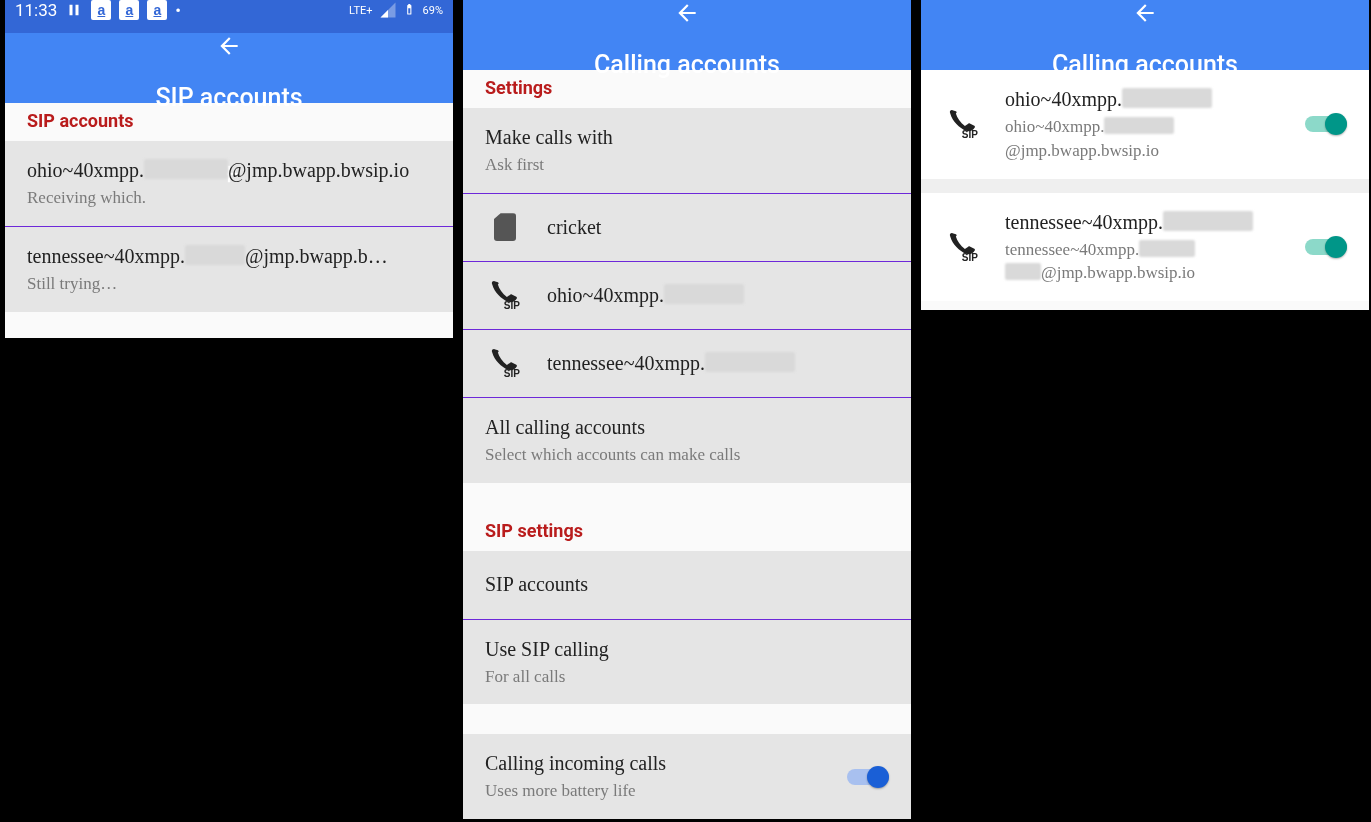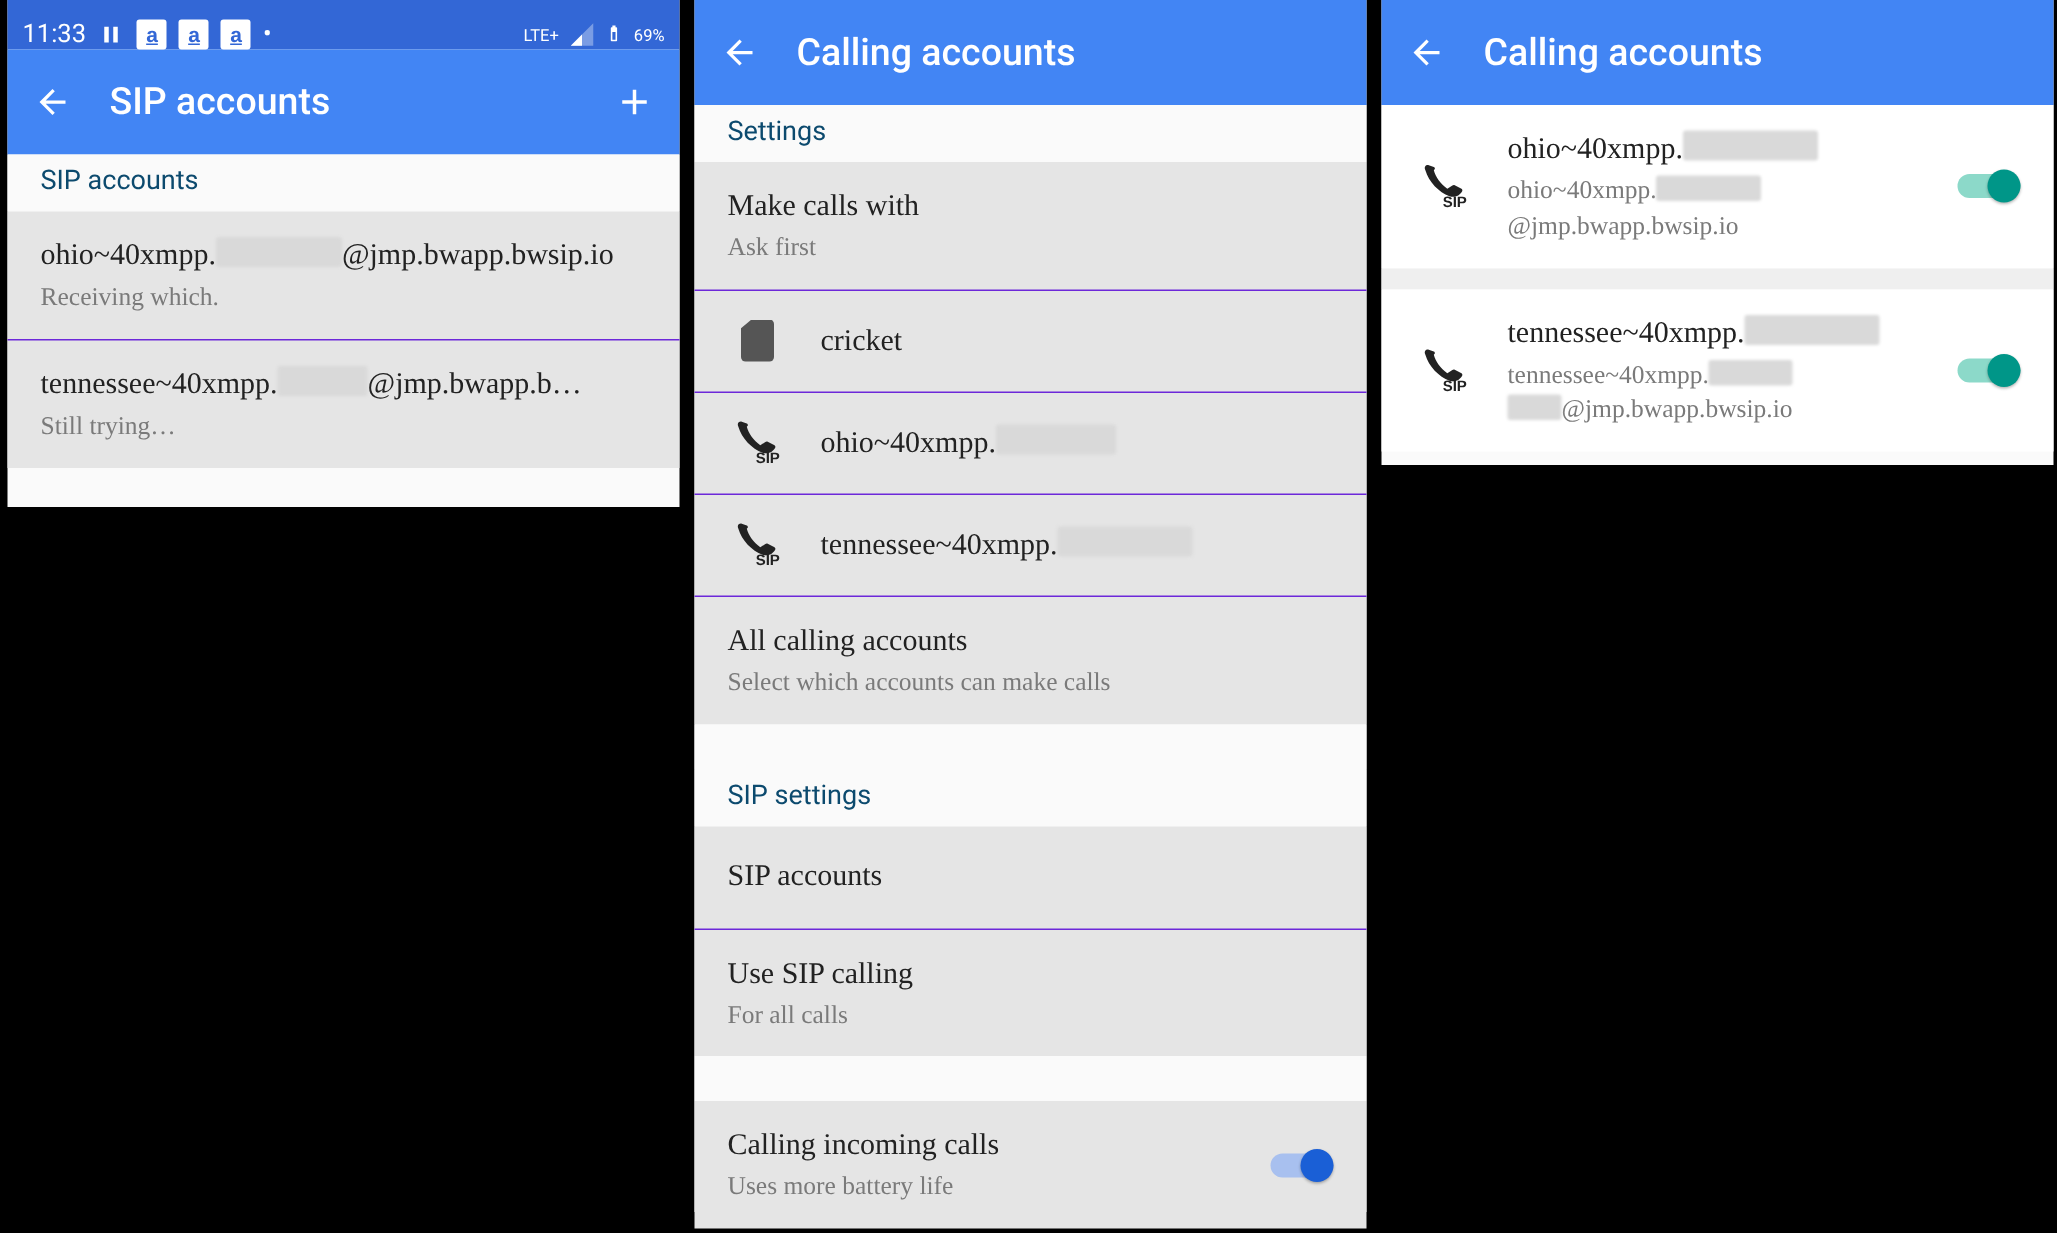--- a/index.html
+++ b/index.html
@@ -20,21 +20,21 @@
   #phone1 { left: 5px;   top: 0;   height: 338px; }
   #phone2 { left: 463px; top: 0;   height: 808px; }
   #phone3 { left: 921px; top: 0;   height: 310px; }
 
   
   .statusbar {
     height: 33px;
     background: #3367d6;
     color: #fff;
     display: flex;
-    align-items: flex-end;
+    align-items: flex-start;
     padding: 0 10px;
     font-size: 17px;
     gap: 8px;
   }
   .statusbar .sb-left { display: flex; align-items: center; gap: 8px; }
   .statusbar .sb-right { margin-left: auto; display: flex; align-items: center; gap: 6px; font-size: 11px; }
   .a-icon {
     display: inline-flex; width: 20px; height: 20px;
     background: #fff; color: #3367d6; font-weight: bold;
     align-items: center; justify-content: center;
@@ -48,30 +48,31 @@
   .appbar {
     height: 70px;
     background: #4285f4;
     color: #fff;
     display: flex;
     align-items: center;
     padding: 0 16px;
     gap: 24px;
     font-size: 25px;
     font-weight: 500;
+    flex-direction: column;
   }
   .appbar .spacer { flex: 1; }
   .icon-btn { width: 28px; height: 28px; display: inline-flex; align-items: center; justify-content: center; }
 
   
   .section-header {
     padding: 7px 22px 10px;
     font-size: 18px;
-    font-weight: 400;
-    color: #0c4a6e;
+    font-weight: 700;
+    color: #b91c1c;
     background: #fafafa;
   }
 
   
   .list { background: #e5e5e5; }
   .item {
     padding: 16px 22px;
     border-top: 1px solid #6d28d9;
     display: flex;
     align-items: center;

